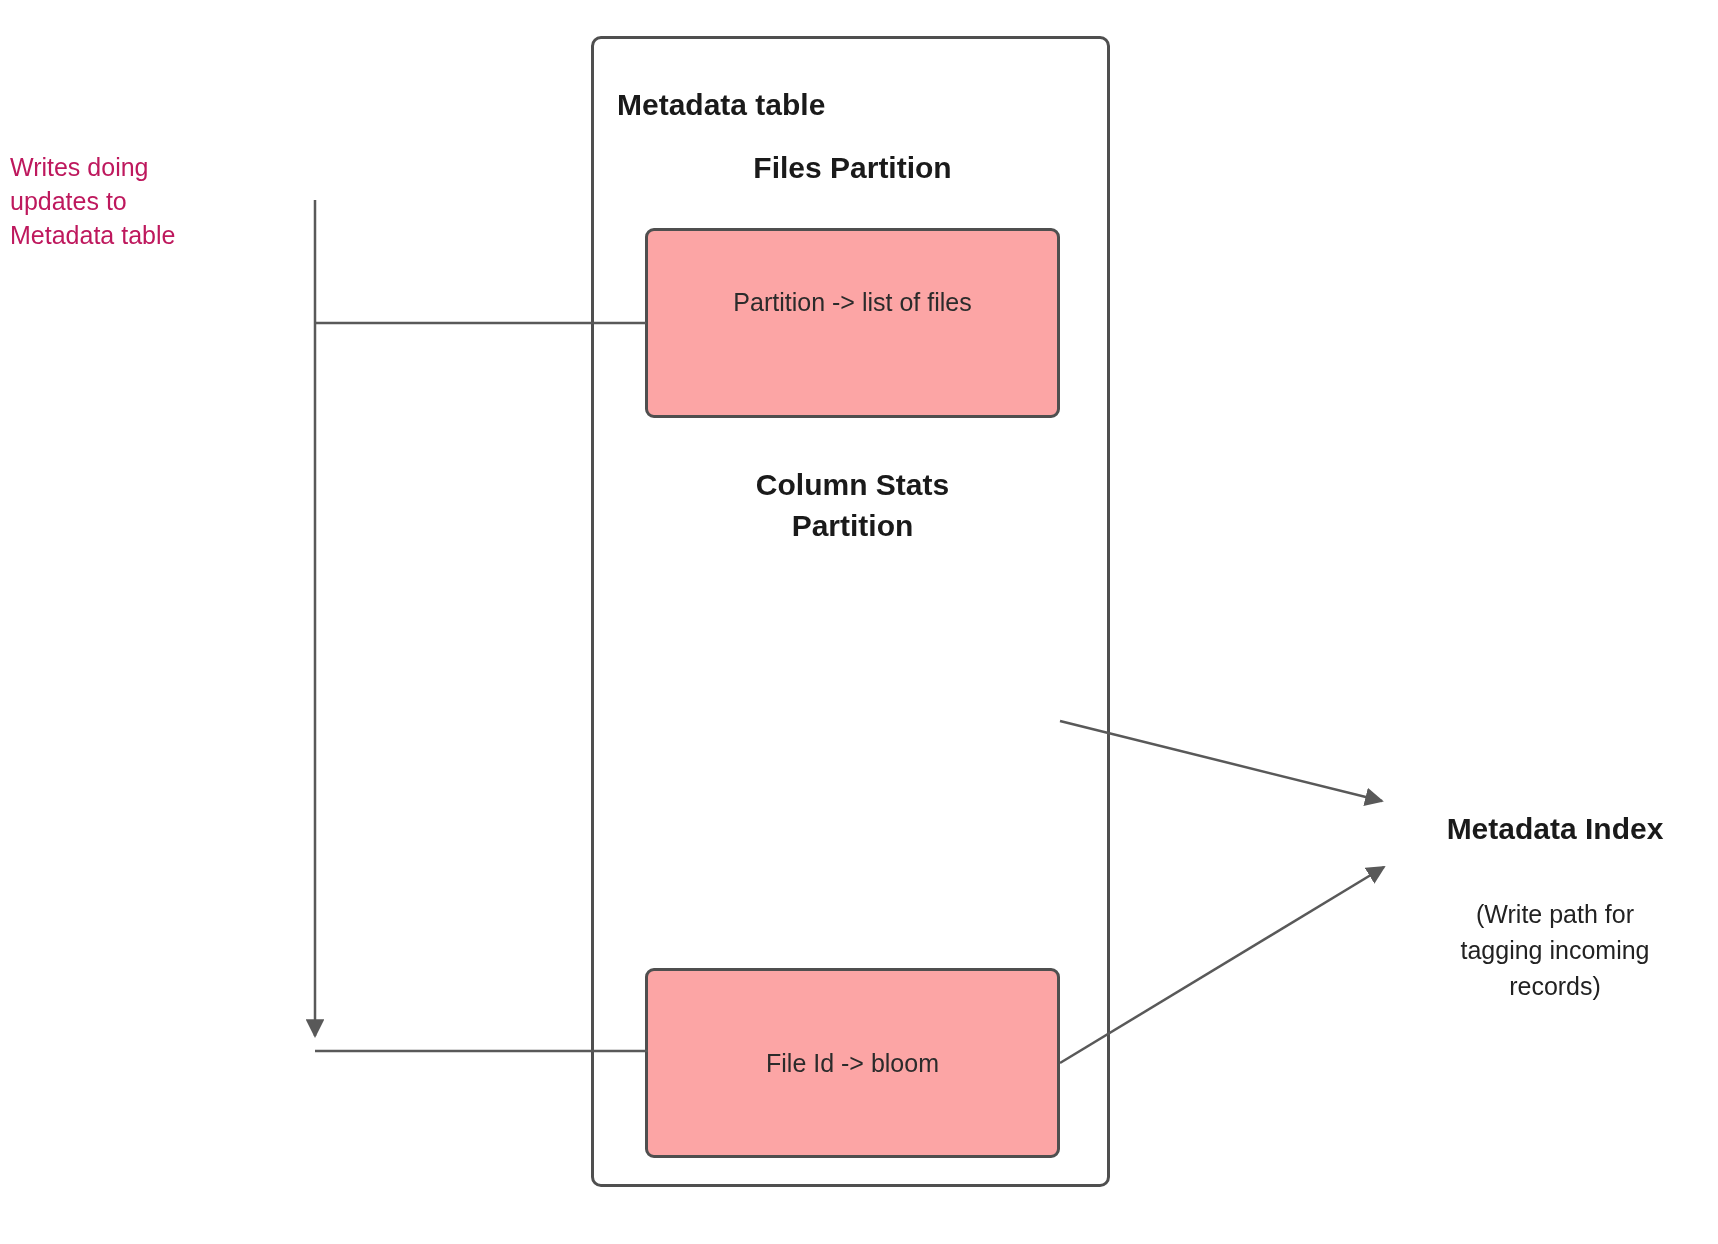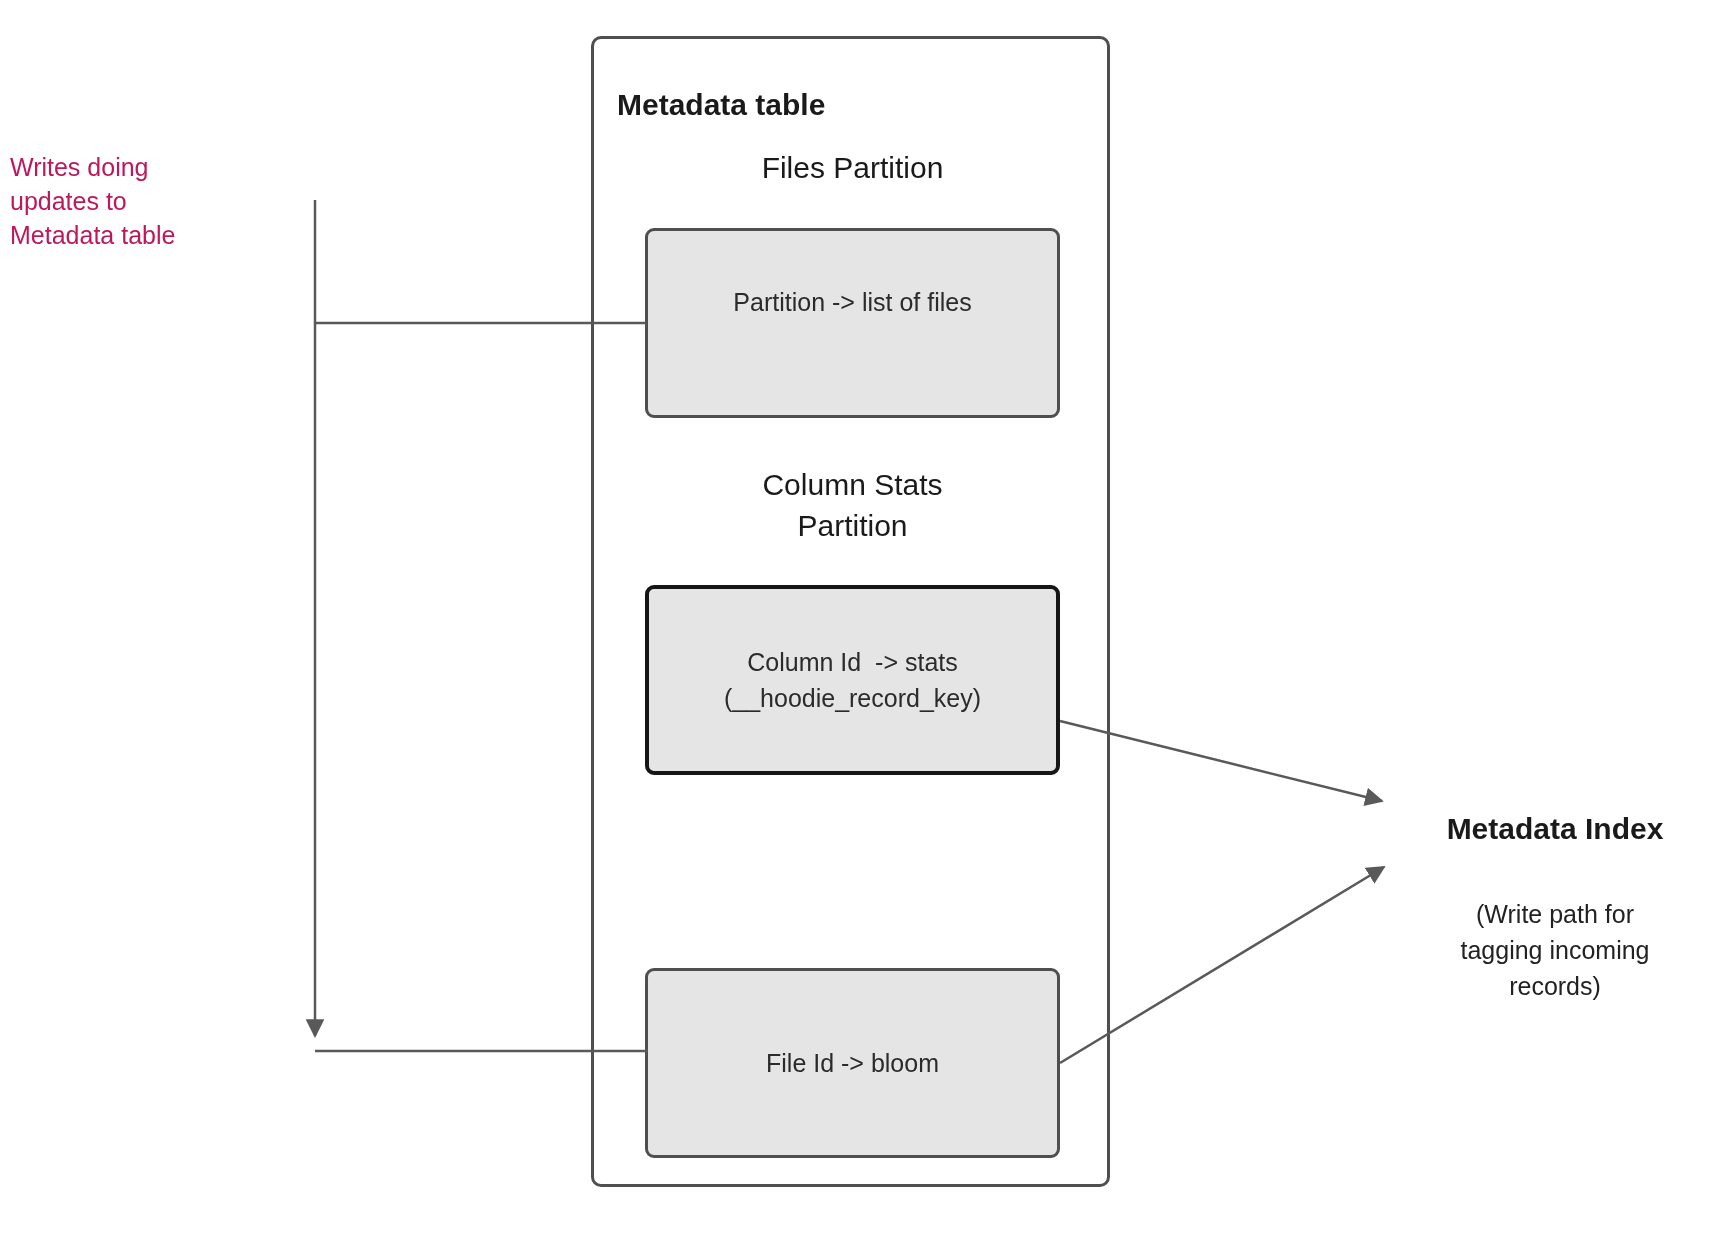--- a/index.html
+++ b/index.html
@@ -37,34 +37,34 @@
     left: 617px; top: 88px;
     font-size: 30px;
     font-weight: bold;
     color: #1a1a1a;
   }
 
   .section-heading {
     left: 645px; width: 415px;
     text-align: center;
     font-size: 30px;
-    font-weight: normal;
+    font-weight: bold;
     line-height: 41px;
     color: #1a1a1a;
   }
   .h-files  { top: 147px; }
   .h-stats  { top: 464px; }
   .h-bloom  { top: 864px; }
 
   .part-box {
     left: 645px; width: 415px; height: 190px;
     box-sizing: border-box;
     border: 3px solid #4f4f4f;
     border-radius: 9px;
-    background: #e5e5e5;
+    background: #fca5a5;
     display: flex;
     align-items: center;
     justify-content: center;
     text-align: center;
     font-size: 25px;
     line-height: 36px;
     color: #2b2b2b;
   }
   .b-files { top: 228px; padding-bottom: 42px; }
   .b-stats { top: 585px; border: 4px solid #161616; border-radius: 9px; }
@@ -106,24 +106,20 @@
 
   <div class="abs outer-title">Metadata table</div>
 
   <div class="abs section-heading h-files pre">Files Partition</div>
   <div class="abs part-box b-files">
     <span class="pre">Partition -&gt; list of files</span>
   </div>
 
   <div class="abs section-heading h-stats pre">Column Stats
 Partition</div>
-  <div class="abs part-box b-stats">
-    <span class="pre">Column Id  -&gt; stats
-(__hoodie_record_key)</span>
-  </div>
 
   <div class="abs part-box b-bloom">
     <span class="pre">File Id -&gt; bloom</span>
   </div>
 
   <div class="abs index-title">Metadata Index</div>
   <div class="abs index-note pre">(Write path for
 tagging incoming
 records)</div>
 

